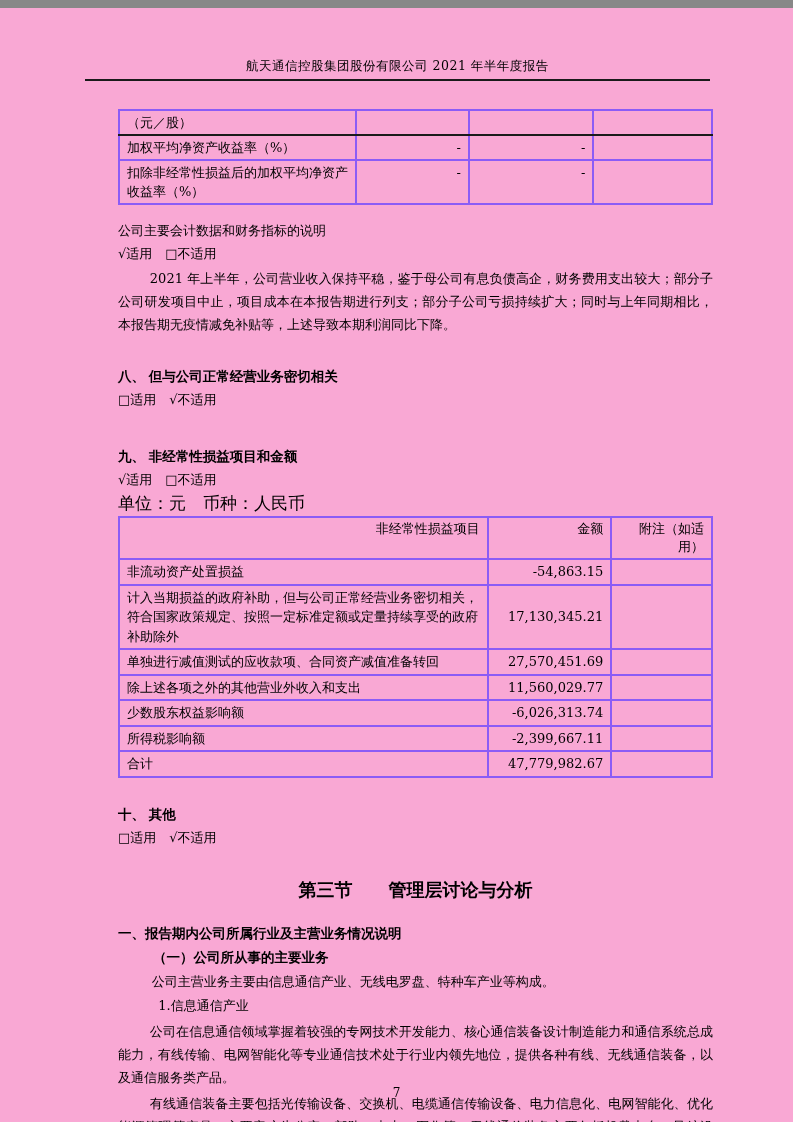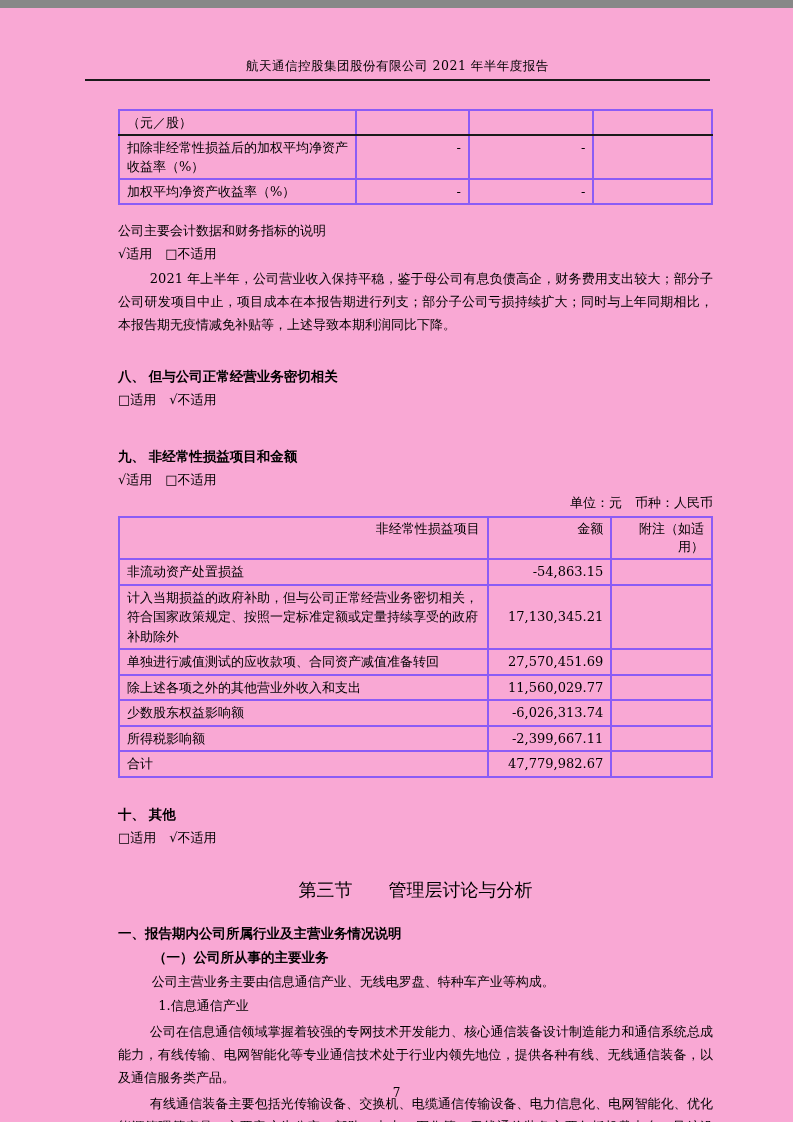--- a/index.html
+++ b/index.html
@@ -61,27 +61,27 @@
   .sec-head {
     font-family: "Liberation Sans", "DejaVu Sans", sans-serif;
     font-weight: bold;
     font-size: 13.5px;
     line-height: 22px;
   }
   .sec8 { margin-top: 30px; }
   .sec9 { margin-top: 34px; }
   .sec10 { margin-top: 26px; }
   .applicability { line-height: 24px; }
-  .unit-note { text-align: right; font-size: 13px; line-height: 20px; margin-top: 1px; }
+  .unit-note { font-size: 17px; line-height: 20px; margin-top: 1px; }
 
   .chapter-head {
     margin-top: 27px;
     text-align: center;
     font-family: "Liberation Sans", "DejaVu Sans", sans-serif;
-    font-weight: normal;
+    font-weight: bold;
     font-size: 18px;
     line-height: 26px;
   }
   .sec-one { margin-top: 20px; }
   .sub-head {
     font-family: "Liberation Sans", "DejaVu Sans", sans-serif;
     font-weight: bold;
     font-size: 13.5px;
     line-height: 25px;
     padding-left: 2.6em;
@@ -115,27 +115,27 @@
           <col style="width:20%">
         </colgroup>
       <tbody>
           <tr class="hdr-row">
         <td>（元／股）</td>
         <td class="c-num"></td>
         <td class="c-num"></td>
         <td class="c-num"></td>
       </tr>
       <tr>
+        <td>加权平均净资产收益率（%）</td>
+        <td class="c-num">-</td>
+        <td class="c-num">-</td>
+        <td class="c-num"></td>
+      </tr>
+      <tr>
         <td>扣除非经常性损益后的加权平均净资产收益率（%）</td>
-        <td class="c-num">-</td>
-        <td class="c-num">-</td>
-        <td class="c-num"></td>
-      </tr>
-      <tr>
-        <td>加权平均净资产收益率（%）</td>
         <td class="c-num">-</td>
         <td class="c-num">-</td>
         <td class="c-num"></td>
       </tr>
     </tbody>
       </table>
 
     <div class="line note-title">公司主要会计数据和财务指标的说明</div>
     <div class="line applicability">√适用　□不适用</div>
     <div class="para para-first">2021 年上半年，公司营业收入保持平稳，鉴于母公司有息负债高企，财务费用支出较大；部分子公司研发项目中止，项目成本在本报告期进行列支；部分子公司亏损持续扩大；同时与上年同期相比，本报告期无疫情减免补贴等，上述导致本期利润同比下降。</div>

